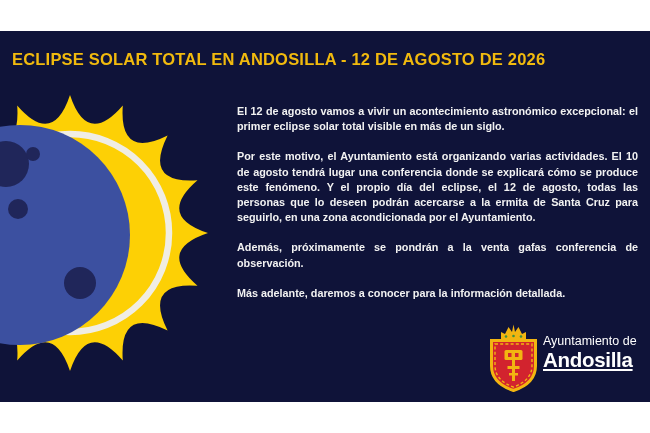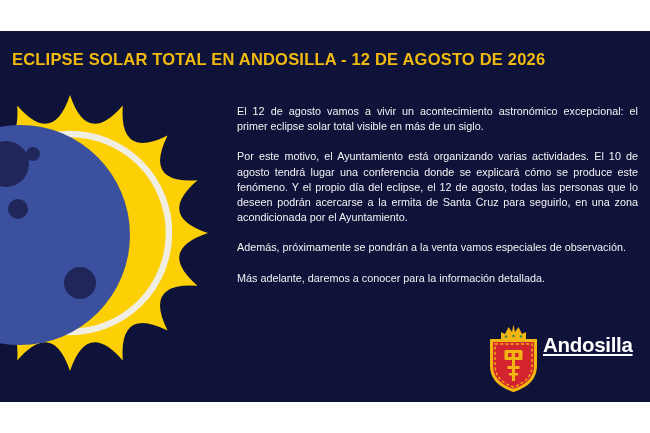--- a/index.html
+++ b/index.html
@@ -46,21 +46,21 @@
   .text-block {
     position: absolute;
     left: 237px;
     top: 73px;
     width: 401px;
     color: var(--body-text-color, #f2f2f2);
     font-size: 10.8px;
     line-height: 15.2px;
     text-align: justify;
   }
-  .text-block p { margin: 0 0 15px 0; }
+  .text-block p { margin: 0 0 15px 0; font-weight: bold; }
   .text-block p:last-child { margin-bottom: 0; }
   .logo {
     position: absolute;
     left: 489px;
     top: 292px;
     display: flex;
     align-items: flex-start;
     gap: 5px;
   }
   .crest { width: 49px; height: 69px; flex: 0 0 auto; }
@@ -111,21 +111,21 @@
         <circle class="moon-crater" cx="6" cy="79" r="23"></circle>
         <circle class="moon-crater" cx="33" cy="69" r="7"></circle>
         <circle class="moon-crater" cx="18" cy="124" r="10"></circle>
         <circle class="moon-crater" cx="80" cy="198" r="16"></circle>
       </g>
     </svg>
 
     <div class="text-block">
       <p>El 12 de agosto vamos a vivir un acontecimiento astronómico excepcional: el primer eclipse solar total visible en más de un siglo.</p>
       <p>Por este motivo, el Ayuntamiento está organizando varias actividades. El 10 de agosto tendrá lugar una conferencia donde se explicará cómo se produce este fenómeno. Y el propio día del eclipse, el 12 de agosto, todas las personas que lo deseen podrán acercarse a la ermita de Santa Cruz para seguirlo, en una zona acondicionada por el Ayuntamiento.</p>
-      <p>Además, próximamente se pondrán a la venta vamos especiales de observación.</p>
+      <p>Además, próximamente se pondrán a la venta gafas conferencia de observación.</p>
       <p>Más adelante, daremos a conocer para la información detallada.</p>
     </div>
 
     <div class="logo">
       <svg class="crest" viewBox="0 0 49 69" aria-hidden="true">
 
         <path class="crest-gold" d="M12,16 V9 L16,11 L19.5,4 L23,9 L24.5,1.5 L26,9 L29.5,4 L33,11 L37,9 V16 Z"></path>
         <circle class="crest-green" cx="17" cy="13.5" r="1.3"></circle>
         <circle class="crest-green" cx="24.5" cy="13" r="1.3"></circle>
         <circle class="crest-green" cx="32" cy="13.5" r="1.3"></circle>
@@ -134,18 +134,19 @@
         <path class="crest-chain" d="M6,21 H43 V42.5 C43,53.5 35.5,60 24.5,64 C13.5,60 6,53.5 6,42.5 Z"></path>
 
         <rect class="crest-gold" x="15.5" y="27" width="18" height="10" rx="1.5"></rect>
         <rect class="crest-red" x="19" y="30" width="3.5" height="4"></rect>
         <rect class="crest-red" x="26" y="30" width="3.5" height="4"></rect>
         <rect class="crest-gold" x="23" y="37" width="3" height="21"></rect>
         <rect class="crest-gold" x="18.5" y="43" width="12" height="3"></rect>
         <rect class="crest-gold" x="20" y="50" width="9" height="2.5"></rect>
       </svg>
       <div class="logo-text">
+        <span class="logo-prefix">Ayuntamiento de</span>
         <span class="logo-name">Andosilla</span>
       </div>
     </div>
 
   </div>
 </div>
 
 </body></html>

